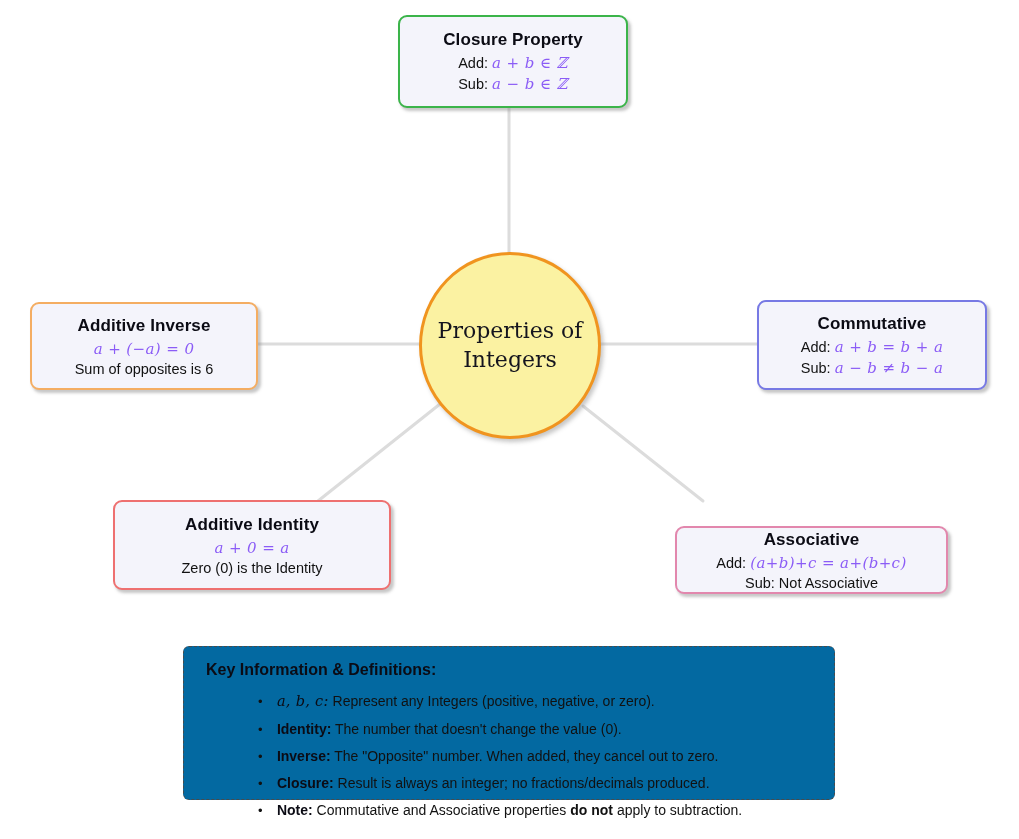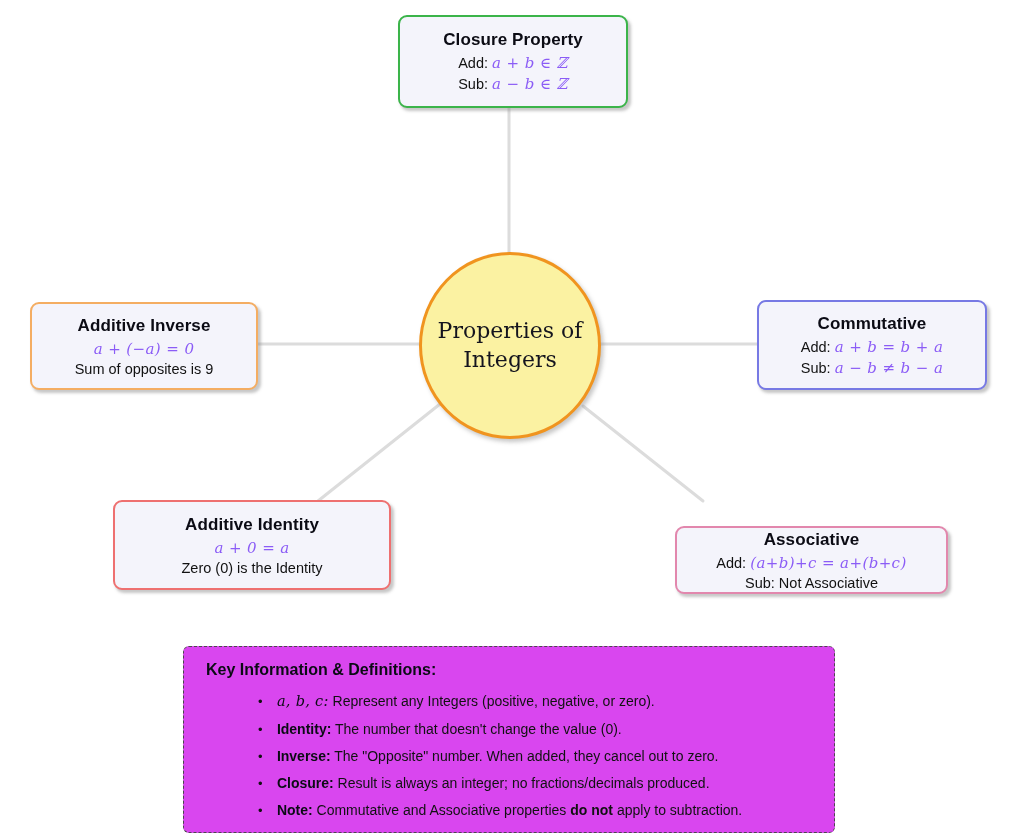--- a/index.html
+++ b/index.html
@@ -86,22 +86,22 @@
     font-weight: 500;
     color: #14141e;
     line-height: 1.3;
   }
 
   
   .keybox {
     position: absolute;
     z-index: 2;
     left: 183px; top: 646px;
-    width: 652px; height: 187px;
-    background: #d946ef;
+    width: 652px; height: 154px;
+    background: #0369a1;
     border: 1.6px dashed #4a4a4a;
     border-radius: 6px;
     padding: 14px 20px 25px 22px;
   }
   .keybox .key-title {
     font-weight: bold;
     font-size: 16px;
     color: #0b0b14;
     margin-bottom: 9px;
   }
@@ -159,21 +159,21 @@
       <span class="math">a − b ∈ ℤ</span>
     </div>
   </div>
 
   <div class="node node-inverse">
     <div class="title">Additive Inverse</div>
     <div class="row">
       <span class="math">a + (−a) = 0</span>
     </div>
     <div class="row">
-      <span class="plain">Sum of opposites is 9</span>
+      <span class="plain">Sum of opposites is 6</span>
     </div>
   </div>
 
   <div class="node node-commutative">
     <div class="title">Commutative</div>
     <div class="row">
       <span class="lbl">Add:</span>
       <span class="math">a + b = b + a</span>
     </div>
     <div class="row">

